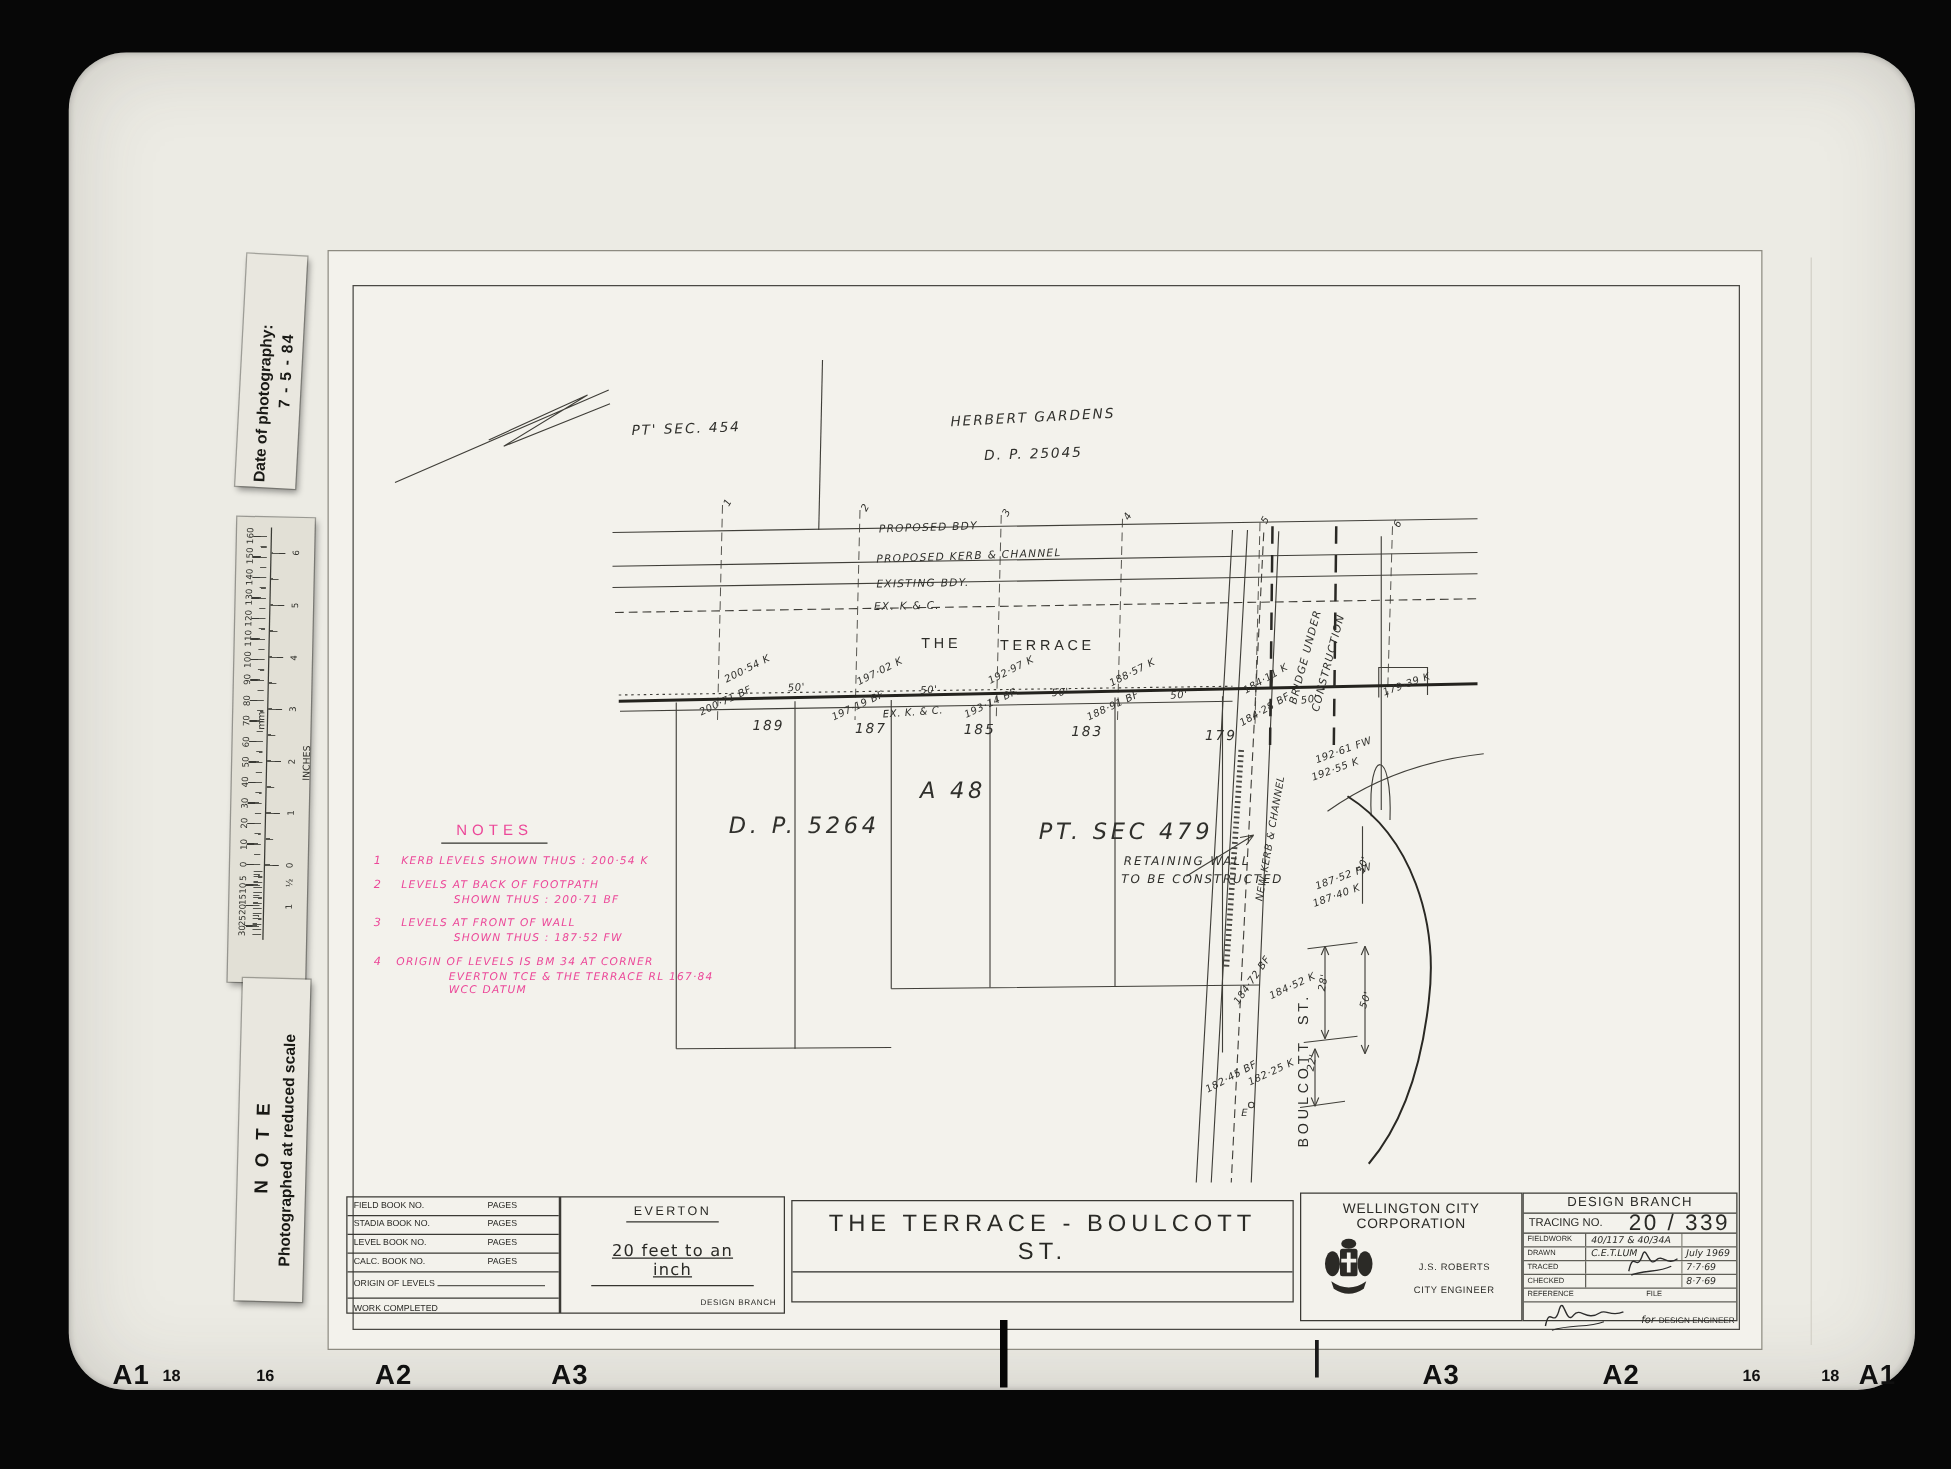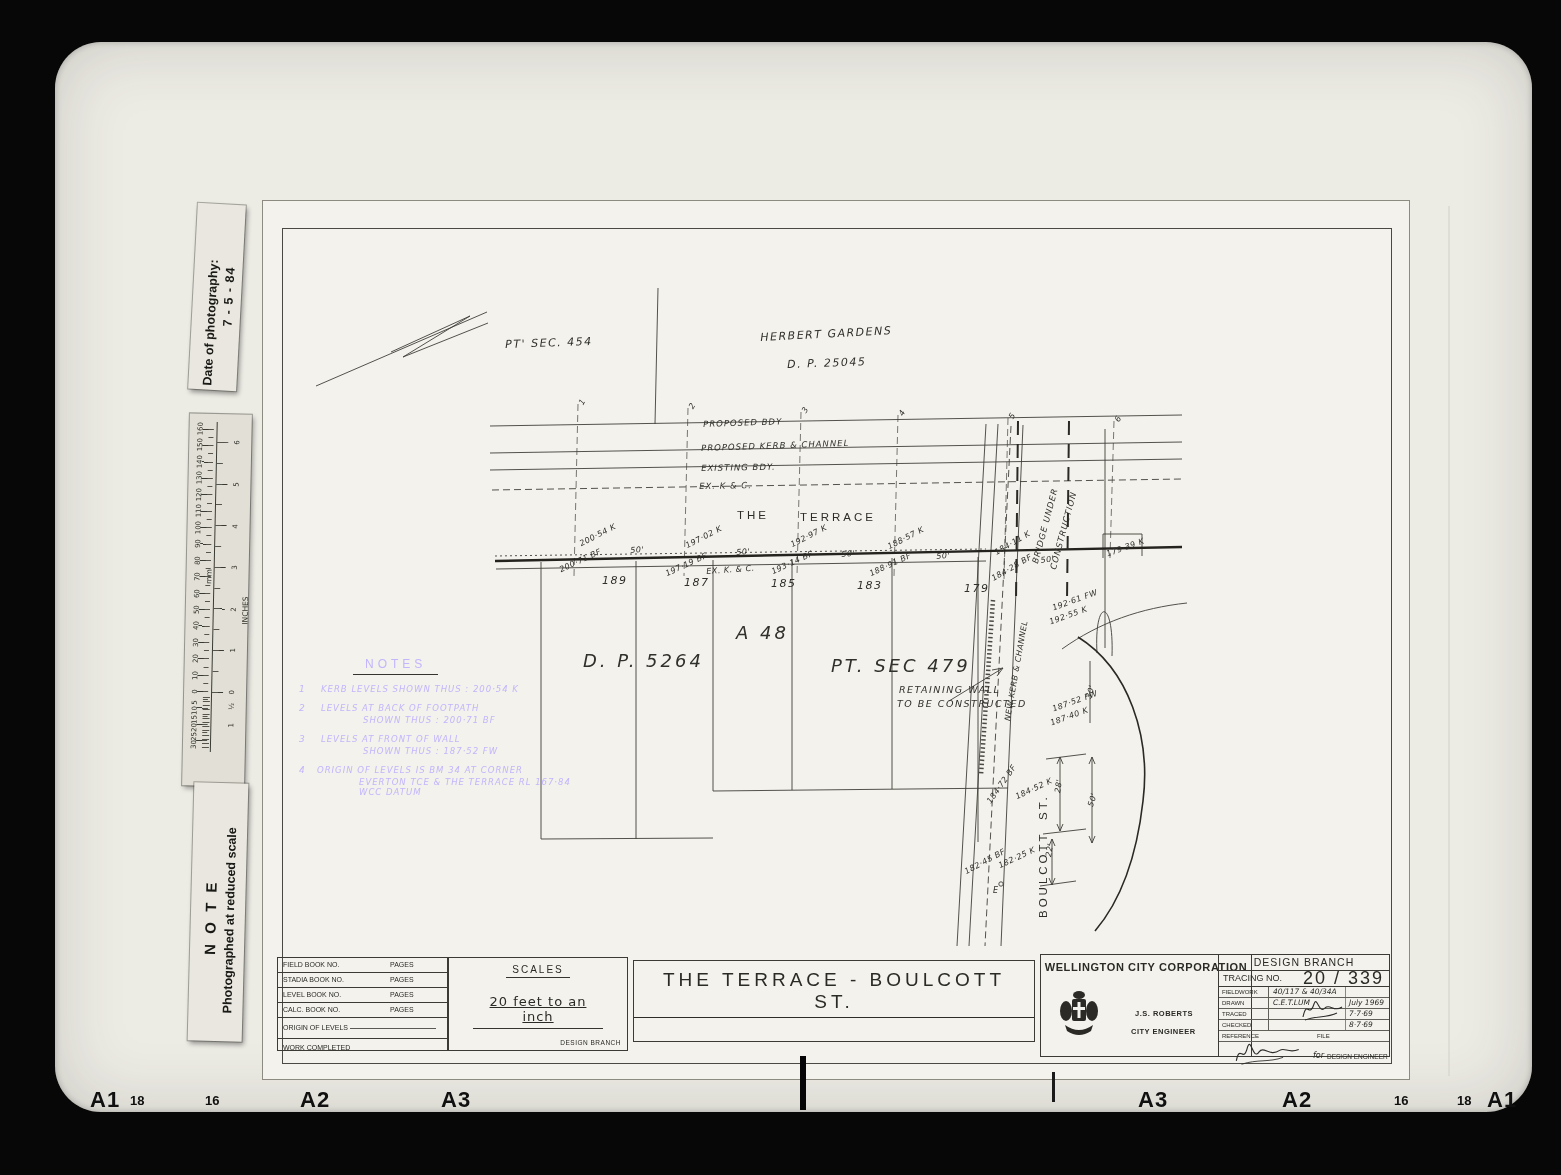--- a/index.html
+++ b/index.html
@@ -28,21 +28,21 @@
   .ann{position:absolute;transform-origin:0 0;white-space:nowrap;color:#30302c;
        font:italic 10px "DejaVu Sans",sans-serif;}
   .hw-lg{font-size:11px;letter-spacing:1.5px}
   .hw-xl{font-size:18px;letter-spacing:3px}
   .hw-sm{font-size:8.5px;letter-spacing:1px}
   .hw-sm2{font-size:9.5px;letter-spacing:1.5px}
   .hw-xs{font-size:8px;letter-spacing:.5px}
   .blk{font-family:"Liberation Sans",sans-serif;font-style:normal;font-size:11.5px;
        letter-spacing:3px;color:#2d2d29}
   
-  .notes{position:absolute;left:299px;top:653px;width:280px;color:#c4b5fd;}
+  .notes{position:absolute;left:299px;top:653px;width:280px;color:#ec4899;}
   .notes-title{margin-left:54px;display:inline-block;font:12px "Liberation Sans",sans-serif;
                letter-spacing:4px;border-bottom:1.5px solid #35342f;padding:0 12px 3px;}
   .note-item{display:flex;margin-top:9px;font:italic 8.5px "DejaVu Sans",sans-serif;letter-spacing:1px;}
   .note-no{width:22px;font-size:9px;}
   .note-line.ind{margin-left:42px;margin-top:2px;}
   
   .sticker{position:absolute;background:#e9e7df;
            box-shadow:0 0 0 1px rgba(40,40,35,.35), 2px 3px 5px rgba(0,0,0,.4);}
   .date-sticker{left:193px;top:204px;width:48px;height:186px;transform:rotate(3deg);}
   .note-sticker{left:191px;top:783px;width:54px;height:258px;transform:rotate(1.5deg);}
@@ -83,21 +83,21 @@
   .sc-title{margin-top:6px;display:inline-block;font-size:10px;letter-spacing:2px;
             border-bottom:1px solid #35342f;padding:0 6px 2px;}
   .sc-val{display:block;margin:16px auto 0;width:130px;font:13px "DejaVu Sans",sans-serif;
           letter-spacing:1px;border-bottom:1px solid #35342f;padding-bottom:4px;text-decoration:underline;}
   .sc-foot{position:absolute;right:6px;bottom:4px;font-size:6.5px;letter-spacing:.5px;}
   .tt{left:633px;top:960px;width:402px;height:82px;text-align:center;font-family:"Liberation Sans",sans-serif;}
   .tt1{margin-top:8px;display:inline-block;font-size:19px;letter-spacing:4px;
        border-bottom:1.5px solid #2c2c28;padding:0 16px 4px;}
   .tt2{margin-top:7px;display:inline-block;font-size:13px;letter-spacing:1.5px;
        border-bottom:1.5px solid #2c2c28;padding:0 2px 3px;}
-  .cp{left:1040px;top:954px;width:212px;height:103px;font-family:"Liberation Sans",sans-serif;font-weight:bold;}
+  .cp{left:1040px;top:954px;width:178px;height:103px;font-family:"Liberation Sans",sans-serif;}
   .cp-name{text-align:center;margin-top:6px;font-size:11px;letter-spacing:.6px;}
   .cp-crest{position:absolute;left:18px;top:34px;}
   .cp-off{position:absolute;left:94px;top:54px;font-size:7.5px;letter-spacing:.5px;}
   .cp-offt{position:absolute;left:90px;top:72px;font-size:7.5px;letter-spacing:.5px;}
   .db{left:1218px;top:954px;width:172px;height:103px;font-family:"Liberation Sans",sans-serif;}
   .db-head{height:15px;line-height:15px;text-align:center;font-size:10.5px;letter-spacing:1px;
            border-bottom:1px solid #3b3a35;}
   .db-tr{position:relative;height:15px;line-height:15px;border-bottom:1px solid #3b3a35;
          font-size:9px;padding-left:4px;}
   .db-trv{position:absolute;left:84px;top:0;font-size:18px;letter-spacing:2px;}
@@ -321,21 +321,21 @@
         <div class="ft-row"><span class="ft-label">CALC. BOOK NO.</span><span class="ft-pages">PAGES</span></div>
       </div>
     <div class="ft-origin">
       <span>ORIGIN OF LEVELS</span>
       <span class="ft-dash"></span>
     </div>
     <div class="ft-work">WORK COMPLETED</div>
   </div>
 
   <div class="box sc">
-    <div class="sc-title">SCALES</div>
+    <div class="sc-title">EVERTON</div>
     <div class="sc-val">20 feet to an inch</div>
     <div class="sc-foot">DESIGN BRANCH</div>
   </div>
 
   <div class="box tt">
     <div><span class="tt1">THE  TERRACE - BOULCOTT  ST.</span></div>
   </div>
 
   <div class="box cp">
     <div class="cp-name">WELLINGTON CITY CORPORATION</div>

